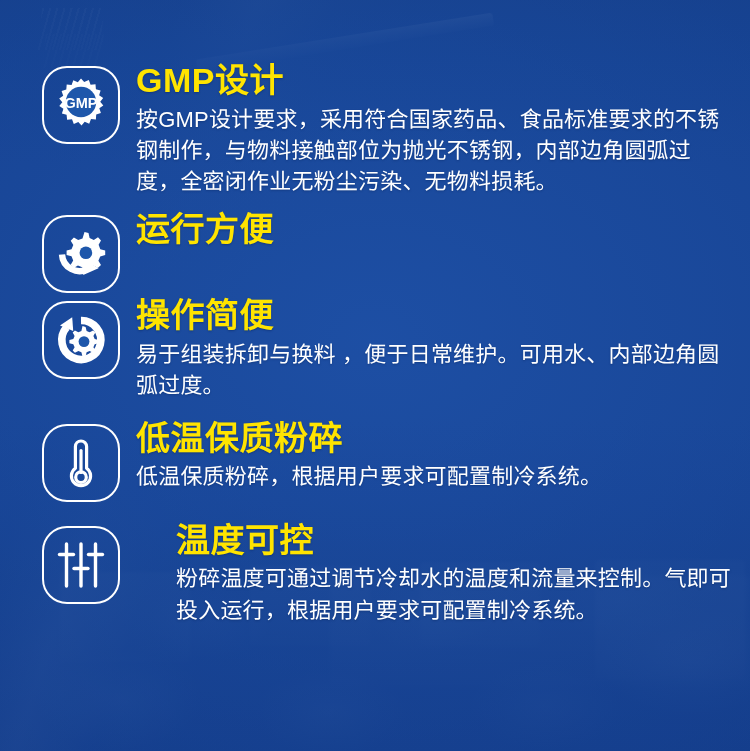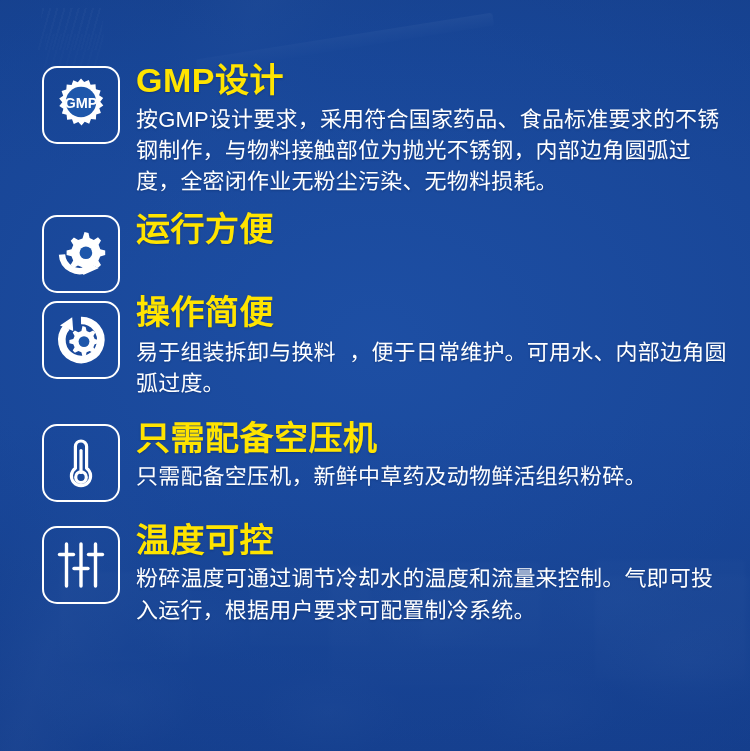--- a/index.html
+++ b/index.html
@@ -124,21 +124,21 @@
     align-items: flex-start;
     padding: 0 18px 0 42px;
     margin-bottom: 15px;
   }
 
   .icon-box {
     flex: 0 0 auto;
     width: 74px;
     height: 74px;
     border: 2px solid #ffffff;
-    border-radius: 15px;
+    border-radius: 25px;
     display: flex;
     align-items: center;
     justify-content: center;
     margin-top: 4px;
   }
   .icon-box svg {
     display: block;
   }
 
   .feature-text {
@@ -162,23 +162,23 @@
     font-size: 22px;
     line-height: 1.42;
     margin: 0;
     letter-spacing: 0.2px;
     text-shadow: 0 1px 2px rgba(8,35,90,0.40);
   }
 
   
   .feature.f1 { margin-bottom: 14px; }
   .feature.f2 { margin-bottom: 4px; }
-  .feature.f3 { margin-bottom: 18px; font-family: Liberation Mono, monospace; }
+  .feature.f3 { margin-bottom: 18px; }
   .feature.f4 { margin-bottom: 20px; }
-  .feature.f5 { margin-bottom: 11px; }
+  .feature.f5 { margin-bottom: 11px; gap: 40px; }
 </style>
 </head>
 <body>
 
 <div class="poster">
 
   <div class="bg-photo">
     <div class="vent"></div>
     <div class="vent2"></div>
     <div class="lightbar"></div>
@@ -267,22 +267,22 @@
                    a5.6 5.6 0 0 1 5.6 5.6
                    v21.6
                    a9.6 9.6 0 1 1 -11.2 0
                    V11.6
                    A5.6 5.6 0 0 1 28 6 Z" fill="none" stroke="#ffffff" stroke-width="3.2" stroke-linejoin="round"></path>
           <path d="M28 15.5 V37.5" fill="none" stroke="#ffffff" stroke-width="3.2" stroke-linecap="round"></path>
           <circle cx="28" cy="42.2" r="5.3" fill="none" stroke="#ffffff" stroke-width="3.2"></circle>
         </svg>
       </div>
       <div class="feature-text">
-        <h2 class="feature-title">只需配备空压机</h2>
-        <p class="feature-desc">只需配备空压机，新鲜中草药及动物鲜活组织粉碎。</p>
+        <h2 class="feature-title">低温保质粉碎</h2>
+        <p class="feature-desc">低温保质粉碎，根据用户要求可配置制冷系统。</p>
       </div>
     </div>
 
     <div class="feature f5">
       <div class="icon-box">
         <svg width="56" height="56" viewBox="0 0 56 56" aria-hidden="true">
           <g stroke="#ffffff" stroke-width="3.4" stroke-linecap="round">
             <line x1="13.5" y1="7" x2="13.5" y2="49"></line>
             <line x1="28" y1="7" x2="28" y2="49"></line>
             <line x1="42.5" y1="7" x2="42.5" y2="49"></line>

